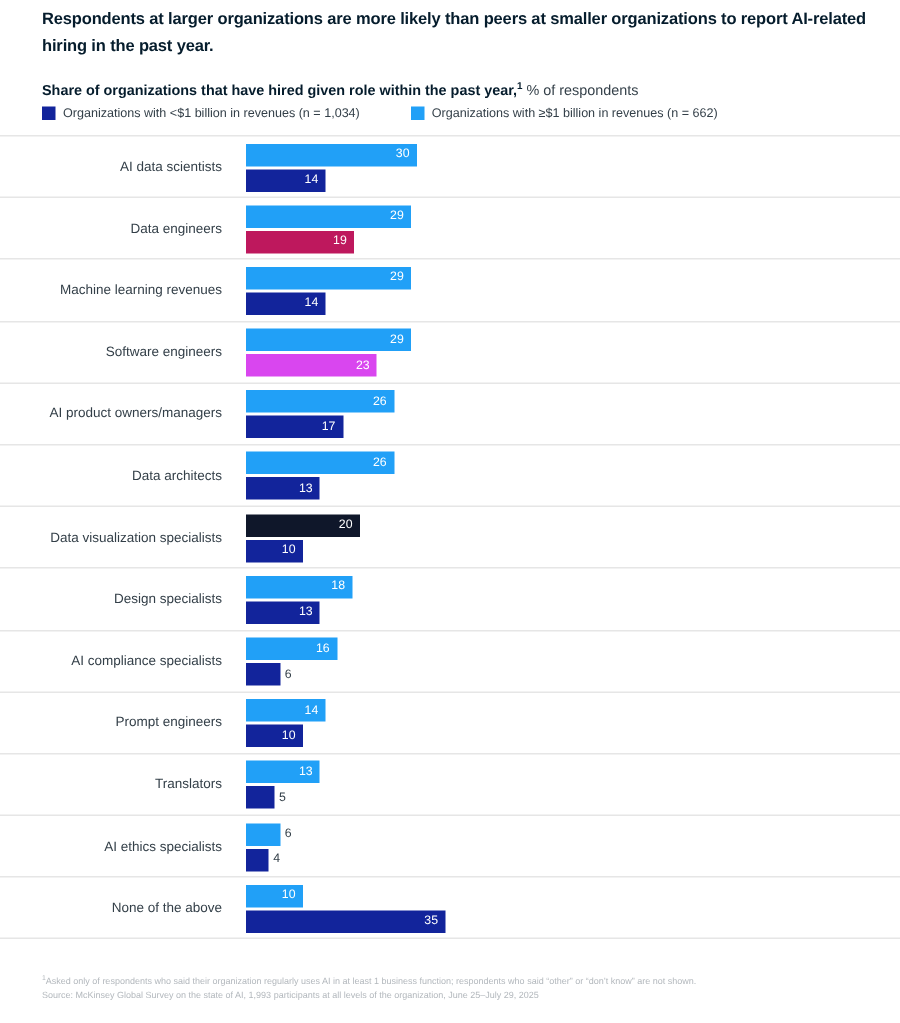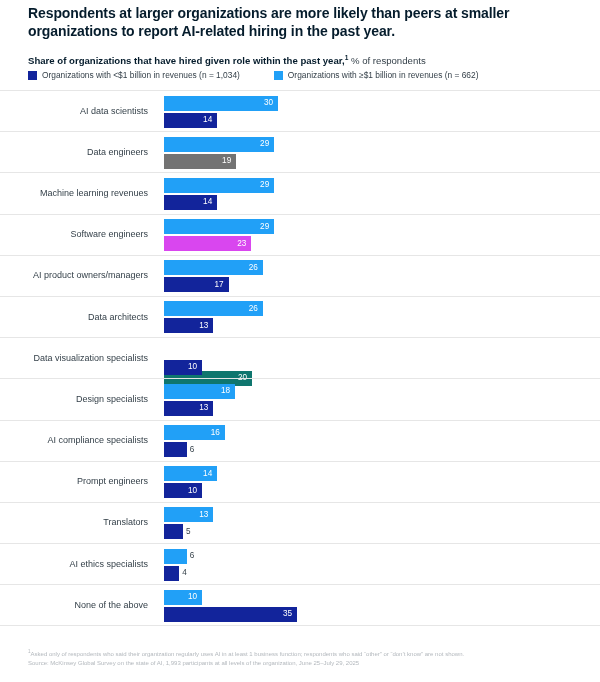--- a/index.html
+++ b/index.html
@@ -13,21 +13,21 @@
   #page {
     position: relative;
     width: 600px; height: 682px;
     padding: 0;
   }
 
   
   .title {
     position: absolute;
     left: 28px; top: 4px; width: 552px;
-    font-size: 14px;
+    font-size: 11px;
     font-weight: bold;
     line-height: 18px;
     letter-spacing: -0.1px;
     color: #051c2c;
   }
   .subtitle {
     position: absolute;
     left: 28px; top: 52px; width: 552px;
     font-size: 9.6px;
     line-height: 12px;
@@ -179,21 +179,21 @@
       <div class="row">
         <div class="row-inner">
           <div class="row-label">Data engineers</div>
           <div class="bars">
             <div class="bar-wrap light">
               <div class="bar" style="width: 110.2px; background: rgb(33, 160, 247);">
                 <span class="bar-value inside">29</span>
               </div>
             </div>
             <div class="bar-wrap dark">
-              <div class="bar" style="width: 72.2px; background: #737373;">
+              <div class="bar" style="width: 72.2px; background: #be185d;">
                 <span class="bar-value inside">19</span>
               </div>
             </div>
           </div>
         </div>
       </div>
       <div class="row">
         <div class="row-inner">
           <div class="row-label">Machine learning revenues</div>
           <div class="bars">
@@ -259,21 +259,21 @@
               </div>
             </div>
           </div>
         </div>
       </div>
       <div class="row">
         <div class="row-inner">
           <div class="row-label">Data visualization specialists</div>
           <div class="bars">
             <div class="bar-wrap light">
-              <div class="bar" style="width: 88px; background: #0f766e; margin-top: 28px;">
+              <div class="bar" style="width: 76px; background: #0f172a;">
                 <span class="bar-value inside">20</span>
               </div>
             </div>
             <div class="bar-wrap dark">
               <div class="bar" style="width: 38px; background: rgb(18, 36, 155);">
                 <span class="bar-value inside">10</span>
               </div>
             </div>
           </div>
         </div>

